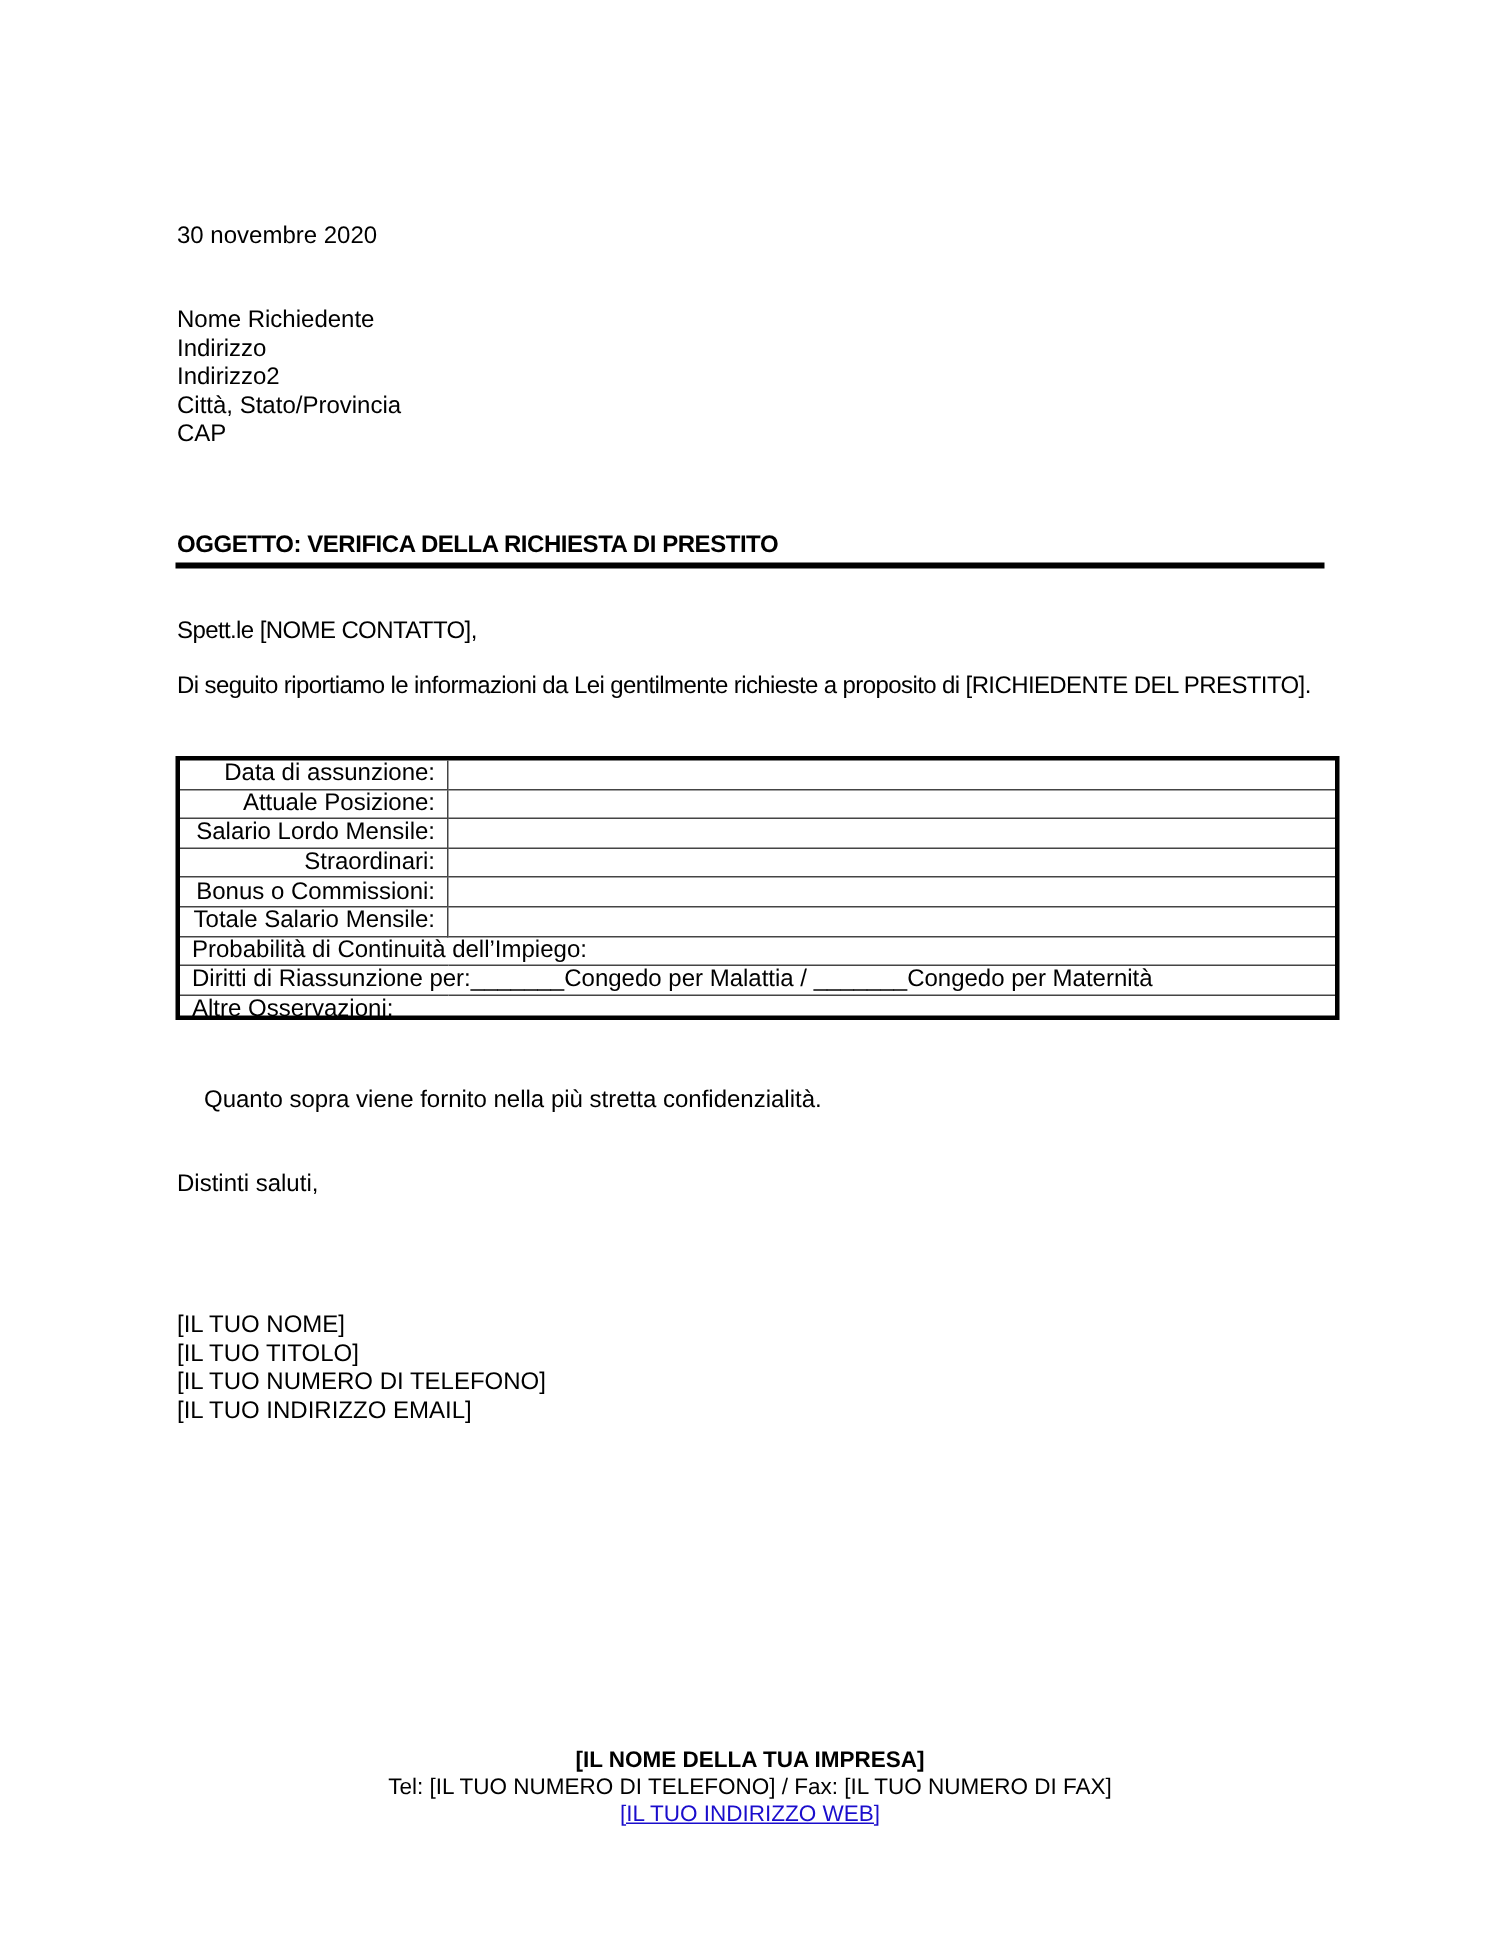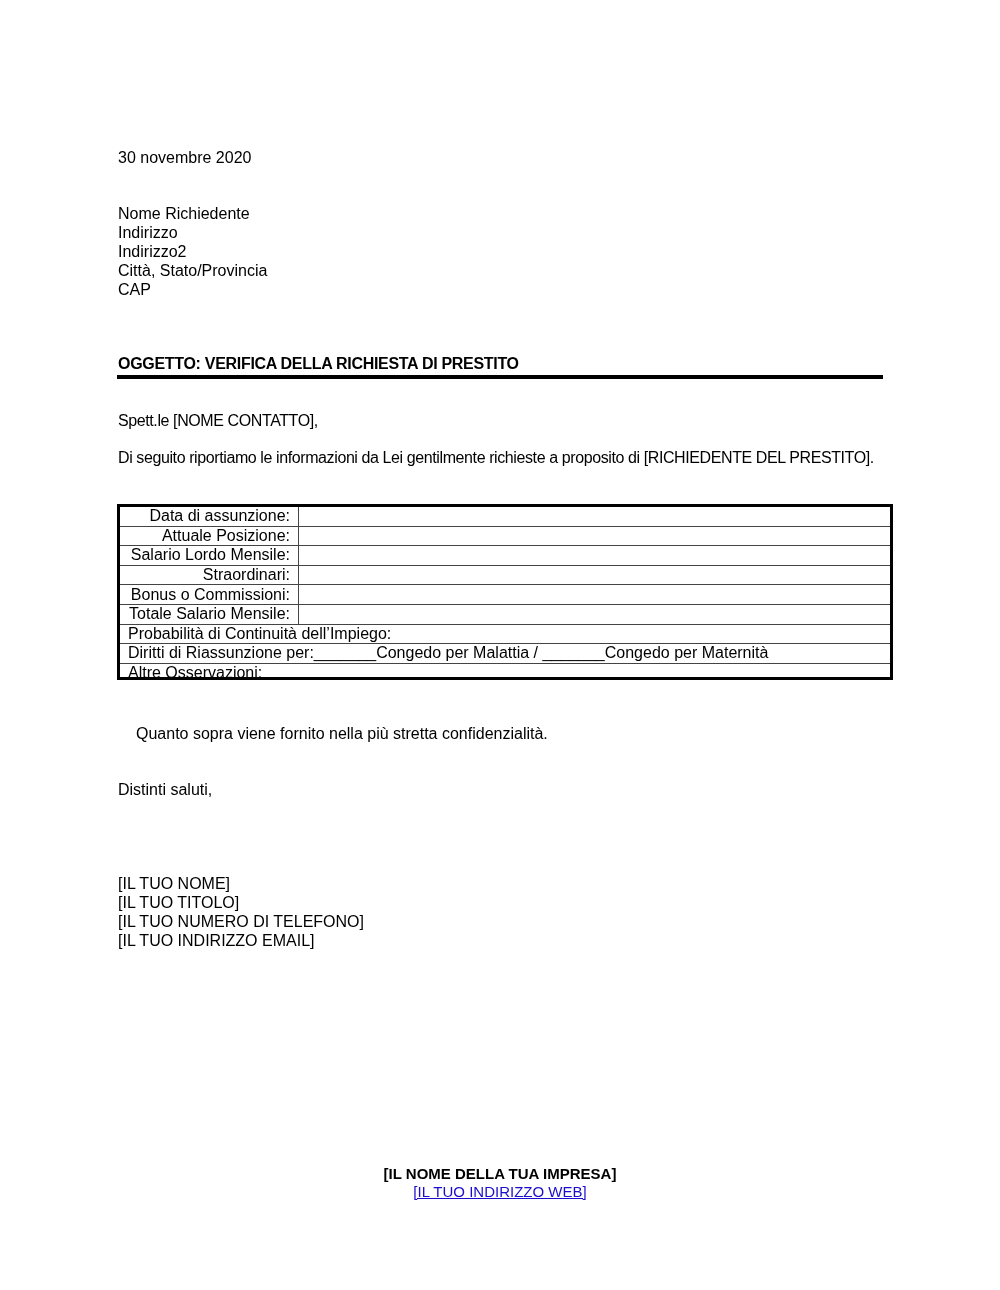--- a/index.html
+++ b/index.html
@@ -98,14 +98,15 @@
 
 <div class="abs" id="signature">
   <div class="line">[IL TUO NOME]</div>
   <div class="line">[IL TUO TITOLO]</div>
   <div class="line">[IL TUO NUMERO DI TELEFONO]</div>
   <div class="line">[IL TUO INDIRIZZO EMAIL]</div>
 </div>
 
 <div class="abs" id="footer">
   <div class="line bold">[IL NOME DELLA TUA IMPRESA]</div>
+  <div class="line">Tel: [IL TUO NUMERO DI TELEFONO] / Fax: [IL TUO NUMERO DI FAX]</div>
   <div class="line"><a class="weblink" href="#">[IL TUO INDIRIZZO WEB]</a></div>
 </div>
 
 </body></html>

